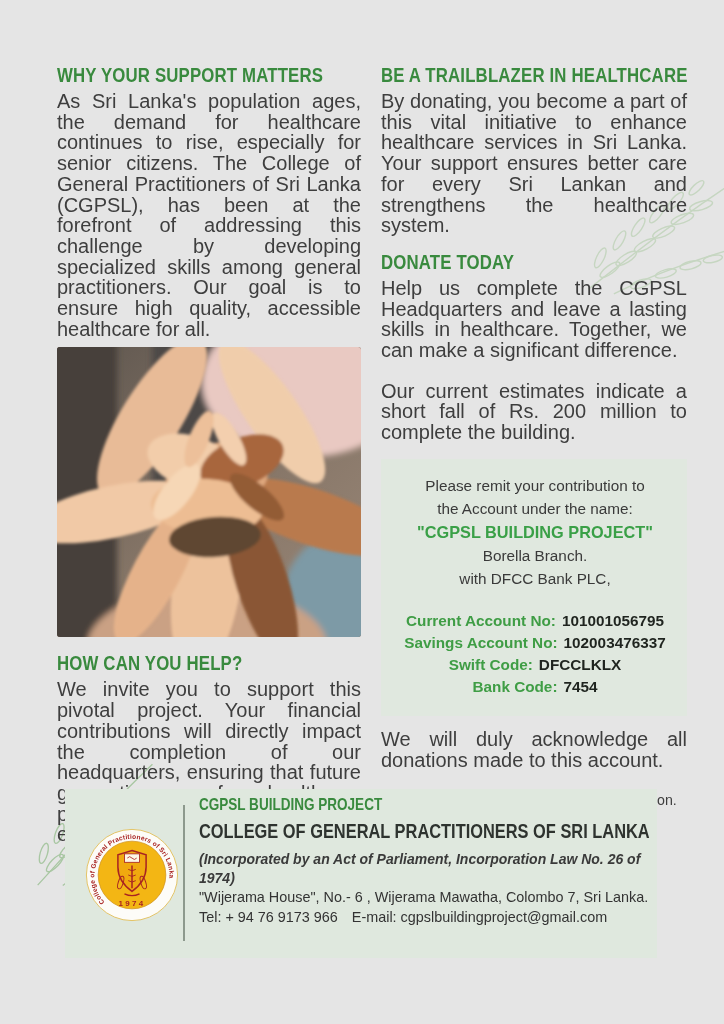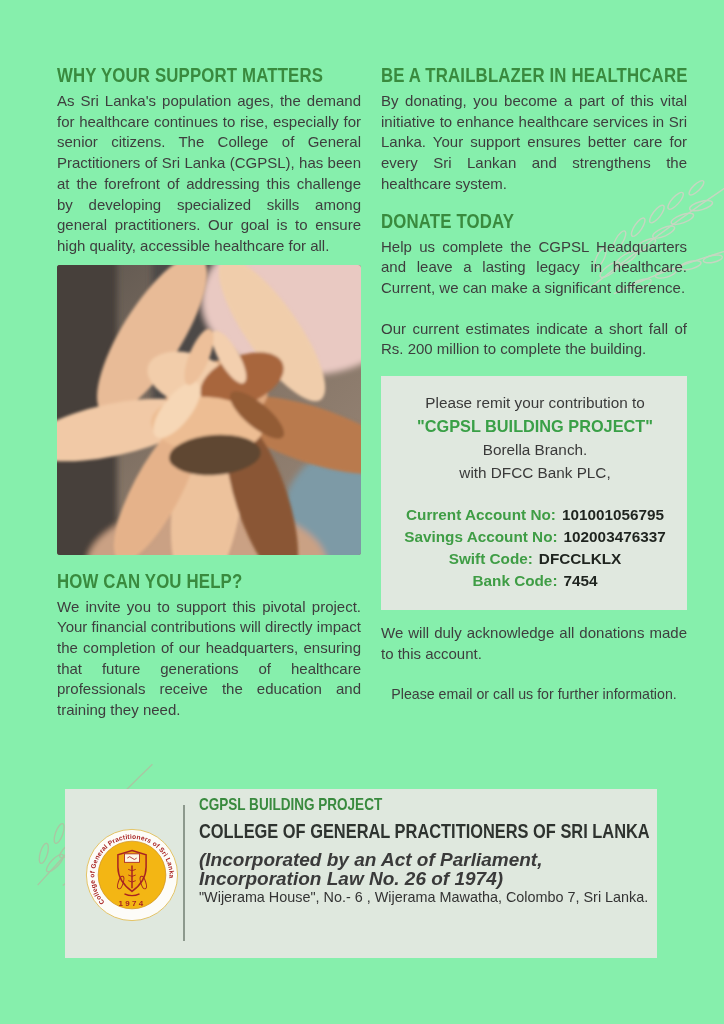--- a/index.html
+++ b/index.html
@@ -1,32 +1,32 @@
 <!DOCTYPE html>
 <html><head>
 <meta charset="utf-8">
 <style>
   html,body{margin:0;padding:0;background:#ffffff;}
   .page{
     position:relative;width:724px;height:1024px;overflow:hidden;
-    background:#86efac;
+    background:#e5e5e5;
     font-family:"Liberation Sans", sans-serif;
   }
   
   .col{position:absolute;top:64px;}
   .col-left{left:57px;width:304px;}
   .col-right{left:372px;width:306px;margin-left:9px;}
 
   .green-head{
     color:#398a3e;font-weight:700;font-size:21px;line-height:22px;
     letter-spacing:.2px;margin:0 0 5px 0;
     transform:scaleX(.8);transform-origin:0 50%;white-space:nowrap;
   }
   .body-p{
-    font-size:15px;line-height:20.7px;color:#3e3e3e;
+    font-size:20px;line-height:20.7px;color:#3e3e3e;
     text-align:justify;margin:0;
   }
   .mt-gap{margin-top:20px;}
   .small-note{font-size:14.2px;text-align:center;}
 
   
   .photo{
     margin-top:8px;width:304px;height:290px;border-radius:3px;overflow:hidden;
     position:relative;background:#8a7a6d;
   }
@@ -56,21 +56,21 @@
   }
   .footer-text{position:absolute;left:134px;top:6px;width:450px;}
   .f-project{
     color:#398a3e;font-weight:700;font-size:16.5px;line-height:18px;margin:0 0 7px 0;
     transform:scaleX(.82);transform-origin:0 50%;white-space:nowrap;
   }
   .f-college{
     color:#2e332f;font-weight:700;font-size:20.5px;line-height:22px;margin:0 0 8px 0;
     transform:scaleX(.8);transform-origin:0 50%;white-space:nowrap;
   }
-  .f-inc{font-size:19px;font-style:italic;font-weight:700;color:#3a3a3a;line-height:19px;margin:0;}
+  .f-inc{font-size:14px;font-style:italic;font-weight:700;color:#3a3a3a;line-height:19px;margin:0;}
   .f-line{font-size:14.4px;color:#333333;line-height:19.5px;margin:0;}
   .f-email{margin-left:14px;}
 
   
   .leaf{position:absolute;pointer-events:none;}
   .leaf-top-right{right:-6px;top:166px;color:#c6d6c1;transform:rotate(6deg);}
   .leaf-footer{left:22px;top:760px;color:#a9c7a3;transform:rotate(-4deg);}
 </style>
 </head>
 <body>
@@ -169,25 +169,26 @@
 
     <h2 class="green-head" style="margin-top:15px">HOW CAN YOU HELP?</h2>
     <p class="body-p">We invite you to support this pivotal project. Your financial contributions will directly impact the completion of our headquarters, ensuring that future generations of healthcare professionals receive the education and training they need.</p>
   </div>
 
   <div class="col col-right">
     <h2 class="green-head">BE A TRAILBLAZER IN HEALTHCARE</h2>
     <p class="body-p">By donating, you become a part of this vital initiative to enhance healthcare services in Sri Lanka. Your support ensures better care for every Sri Lankan and strengthens the healthcare system.</p>
 
     <h2 class="green-head" style="margin-top:15px">DONATE TODAY</h2>
-    <p class="body-p">Help us complete the CGPSL Headquarters and leave a lasting legacy in healthcare. Current, we can make a significant difference.</p>
+    <p class="body-p">Help us complete the CGPSL Headquarters and leave a lasting skills in healthcare. Together, we can make a significant difference.</p>
     <p class="body-p mt-gap">Our current estimates indicate a short fall of Rs. 200 million to complete the building.</p>
 
     <div class="remit-box">
       <p class="box-line">Please remit your contribution to</p>
+      <p class="box-line">the Account under the name:</p>
       <p class="box-name">"CGPSL BUILDING PROJECT"</p>
       <p class="box-line">Borella Branch.</p>
       <p class="box-line">with DFCC Bank PLC,</p>
 
       <div class="accounts">
         <p class="acct-row">
           <span class="acct-label">Current Account No:</span><span class="acct-value">101001056795</span>
         </p>
         <p class="acct-row">
           <span class="acct-label">Savings Account No:</span><span class="acct-value">102003476337</span>
@@ -227,16 +228,19 @@
       <text x="50" y="82.5" text-anchor="middle" font-size="8.5" font-weight="bold" fill="#a82322" letter-spacing="2.5" font-family="Liberation Sans, sans-serif">1974</text>
     </svg>
 
     <div class="footer-divider"></div>
 
     <div class="footer-text">
       <h3 class="f-project">CGPSL BUILDING PROJECT</h3>
       <h2 class="f-college">COLLEGE OF GENERAL PRACTITIONERS OF SRI LANKA</h2>
       <p class="f-inc">(Incorporated by an Act of Parliament, Incorporation Law No. 26 of 1974)</p>
       <p class="f-line">"Wijerama House", No.- 6 , Wijerama Mawatha, Colombo 7, Sri Lanka.</p>
+      <p class="f-line">
+        <span>Tel: + 94 76 9173 966</span><span class="f-email">E-mail: cgpslbuildingproject@gmail.com</span>
+      </p>
     </div>
   </div>
 
 </div>
 
 </body></html>

